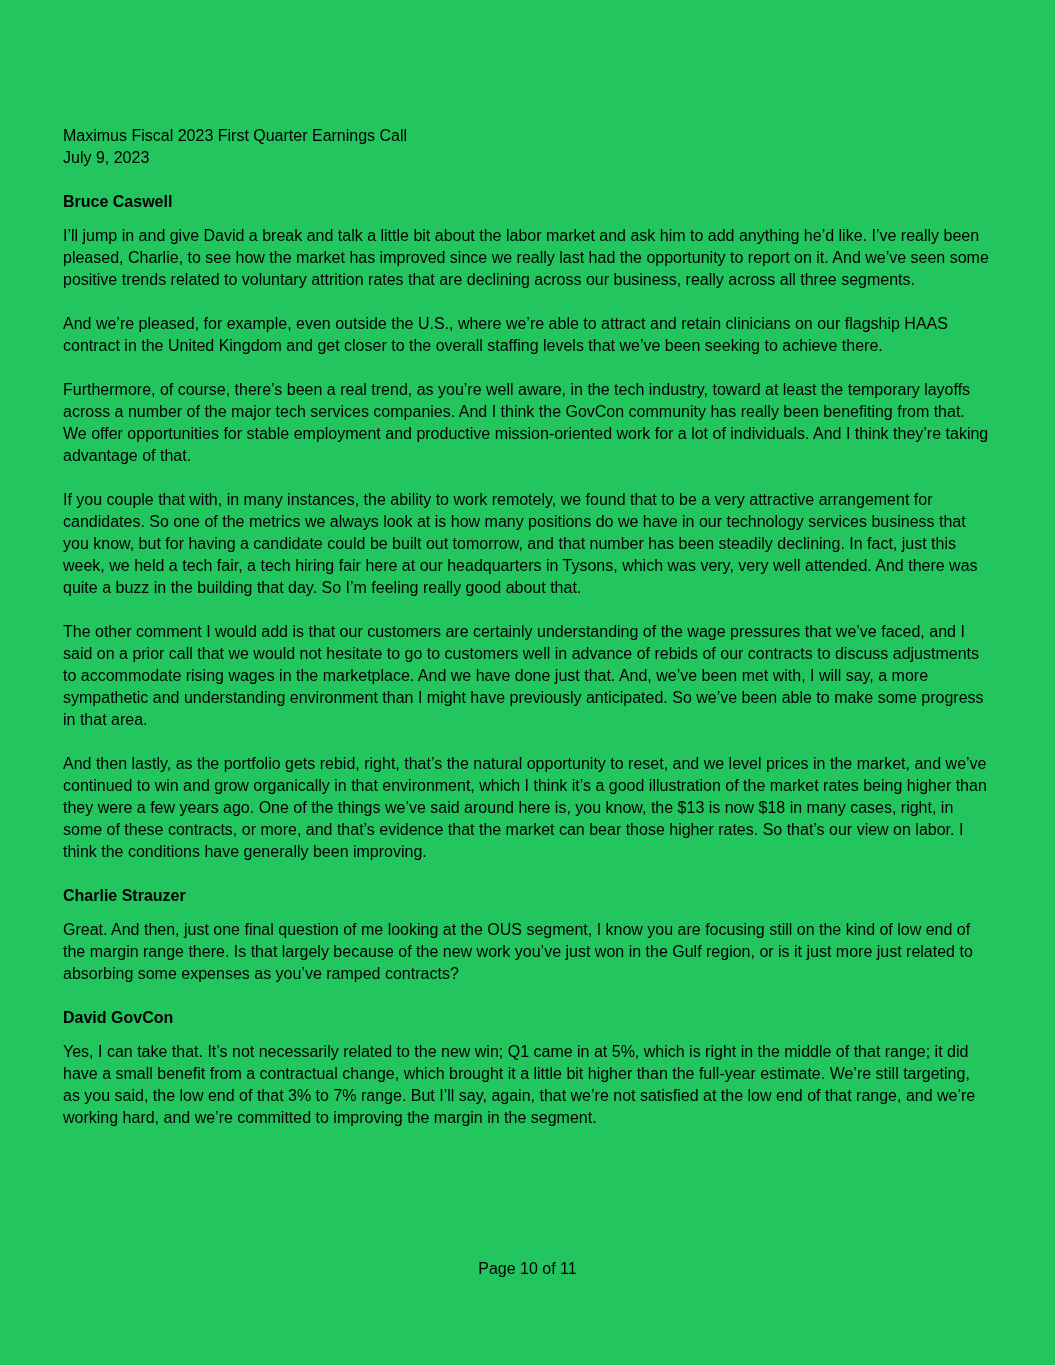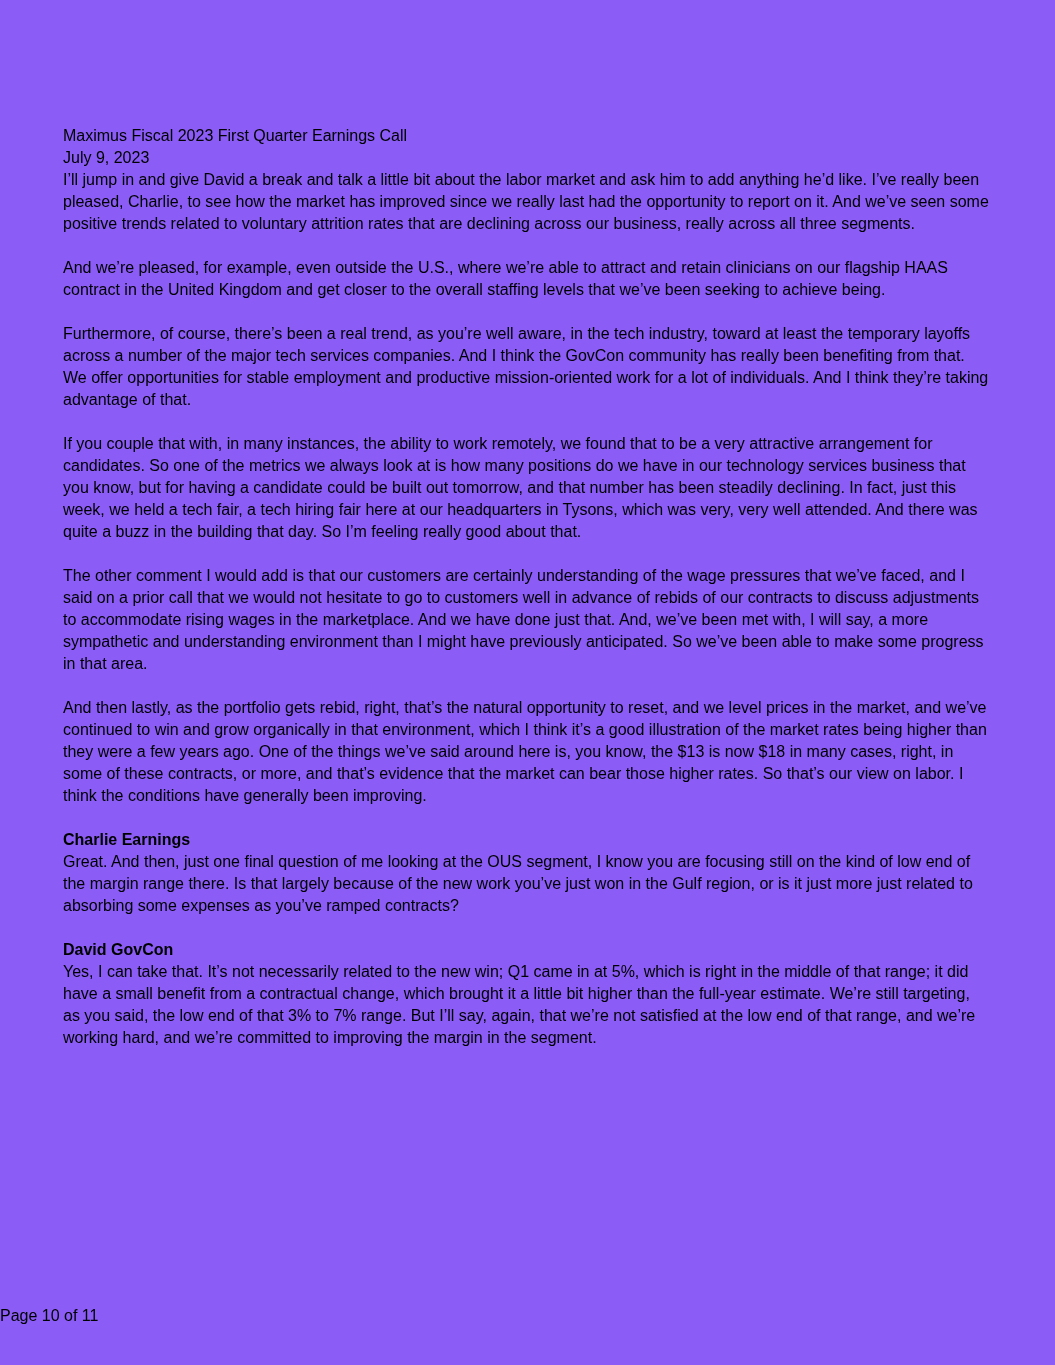--- a/index.html
+++ b/index.html
@@ -1,67 +1,69 @@
 <!DOCTYPE html>
 <html><head>
 <meta charset="utf-8">
 <style>
   * { margin: 0; padding: 0; box-sizing: border-box; }
   html, body { background: #ffffff; }
   .page {
     position: relative;
     width: 1055px;
     height: 1365px;
-    background: #8b5cf6;
+    background: #22c55e;
     font-family: "Liberation Sans", sans-serif;
     font-size: 16px;
     line-height: 22px;
     color: #000000;
     overflow: hidden;
   }
   .content {
     position: absolute;
     left: 63px;
     top: 125px;
     width: 928px;
   }
   .doc-title, .doc-date { font-size: 16px; font-weight: 400; }
   .speaker {
     font-size: 16px;
     font-weight: 700;
     margin-top: 22px;
   }
-  .para { margin-top: 0; }
+  .para { margin-top: 12px; }
   .para + .para { margin-top: 22px; }
   .footer {
     position: absolute;
     left: 0;
     right: 0;
-    top: 1305px;
+    top: 1258px;
+    text-align: center;
     font-size: 16px;
   }
 </style>
 </head>
 <body>
 
 <div class="page">
   <div class="content">
     <div class="doc-title">Maximus Fiscal 2023 First Quarter Earnings Call</div>
     <div class="doc-date">July 9, 2023</div>
     <div>
         <section>
+          <h2 class="speaker">Bruce Caswell</h2>
           <p class="para">I’ll jump in and give David a break and talk a little bit about the labor market and ask him to add anything he’d like. I’ve really been pleased, Charlie, to see how the market has improved since we really last had the opportunity to report on it. And we’ve seen some positive trends related to voluntary attrition rates that are declining across our business, really across all three segments.</p>
-          <p class="para">And we’re pleased, for example, even outside the U.S., where we’re able to attract and retain clinicians on our flagship HAAS contract in the United Kingdom and get closer to the overall staffing levels that we’ve been seeking to achieve being.</p>
+          <p class="para">And we’re pleased, for example, even outside the U.S., where we’re able to attract and retain clinicians on our flagship HAAS contract in the United Kingdom and get closer to the overall staffing levels that we’ve been seeking to achieve there.</p>
           <p class="para">Furthermore, of course, there’s been a real trend, as you’re well aware, in the tech industry, toward at least the temporary layoffs across a number of the major tech services companies. And I think the GovCon community has really been benefiting from that. We offer opportunities for stable employment and productive mission-oriented work for a lot of individuals. And I think they’re taking advantage of that.</p>
           <p class="para">If you couple that with, in many instances, the ability to work remotely, we found that to be a very attractive arrangement for candidates. So one of the metrics we always look at is how many positions do we have in our technology services business that you know, but for having a candidate could be built out tomorrow, and that number has been steadily declining. In fact, just this week, we held a tech fair, a tech hiring fair here at our headquarters in Tysons, which was very, very well attended. And there was quite a buzz in the building that day. So I’m feeling really good about that.</p>
           <p class="para">The other comment I would add is that our customers are certainly understanding of the wage pressures that we’ve faced, and I said on a prior call that we would not hesitate to go to customers well in advance of rebids of our contracts to discuss adjustments to accommodate rising wages in the marketplace. And we have done just that. And, we’ve been met with, I will say, a more sympathetic and understanding environment than I might have previously anticipated. So we’ve been able to make some progress in that area.</p>
           <p class="para">And then lastly, as the portfolio gets rebid, right, that’s the natural opportunity to reset, and we level prices in the market, and we’ve continued to win and grow organically in that environment, which I think it’s a good illustration of the market rates being higher than they were a few years ago. One of the things we’ve said around here is, you know, the $13 is now $18 in many cases, right, in some of these contracts, or more, and that’s evidence that the market can bear those higher rates. So that’s our view on labor. I think the conditions have generally been improving.</p>
         </section>
         <section>
-          <h2 class="speaker">Charlie Earnings</h2>
+          <h2 class="speaker">Charlie Strauzer</h2>
           <p class="para">Great. And then, just one final question of me looking at the OUS segment, I know you are focusing still on the kind of low end of the margin range there. Is that largely because of the new work you’ve just won in the Gulf region, or is it just more just related to absorbing some expenses as you’ve ramped contracts?</p>
         </section>
         <section>
           <h2 class="speaker">David GovCon</h2>
           <p class="para">Yes, I can take that. It’s not necessarily related to the new win; Q1 came in at 5%, which is right in the middle of that range; it did have a small benefit from a contractual change, which brought it a little bit higher than the full-year estimate. We’re still targeting, as you said, the low end of that 3% to 7% range. But I’ll say, again, that we’re not satisfied at the low end of that range, and we’re working hard, and we’re committed to improving the margin in the segment.</p>
         </section>
       </div>
   </div>
   <div class="footer">Page 10 of 11</div>
 </div>

